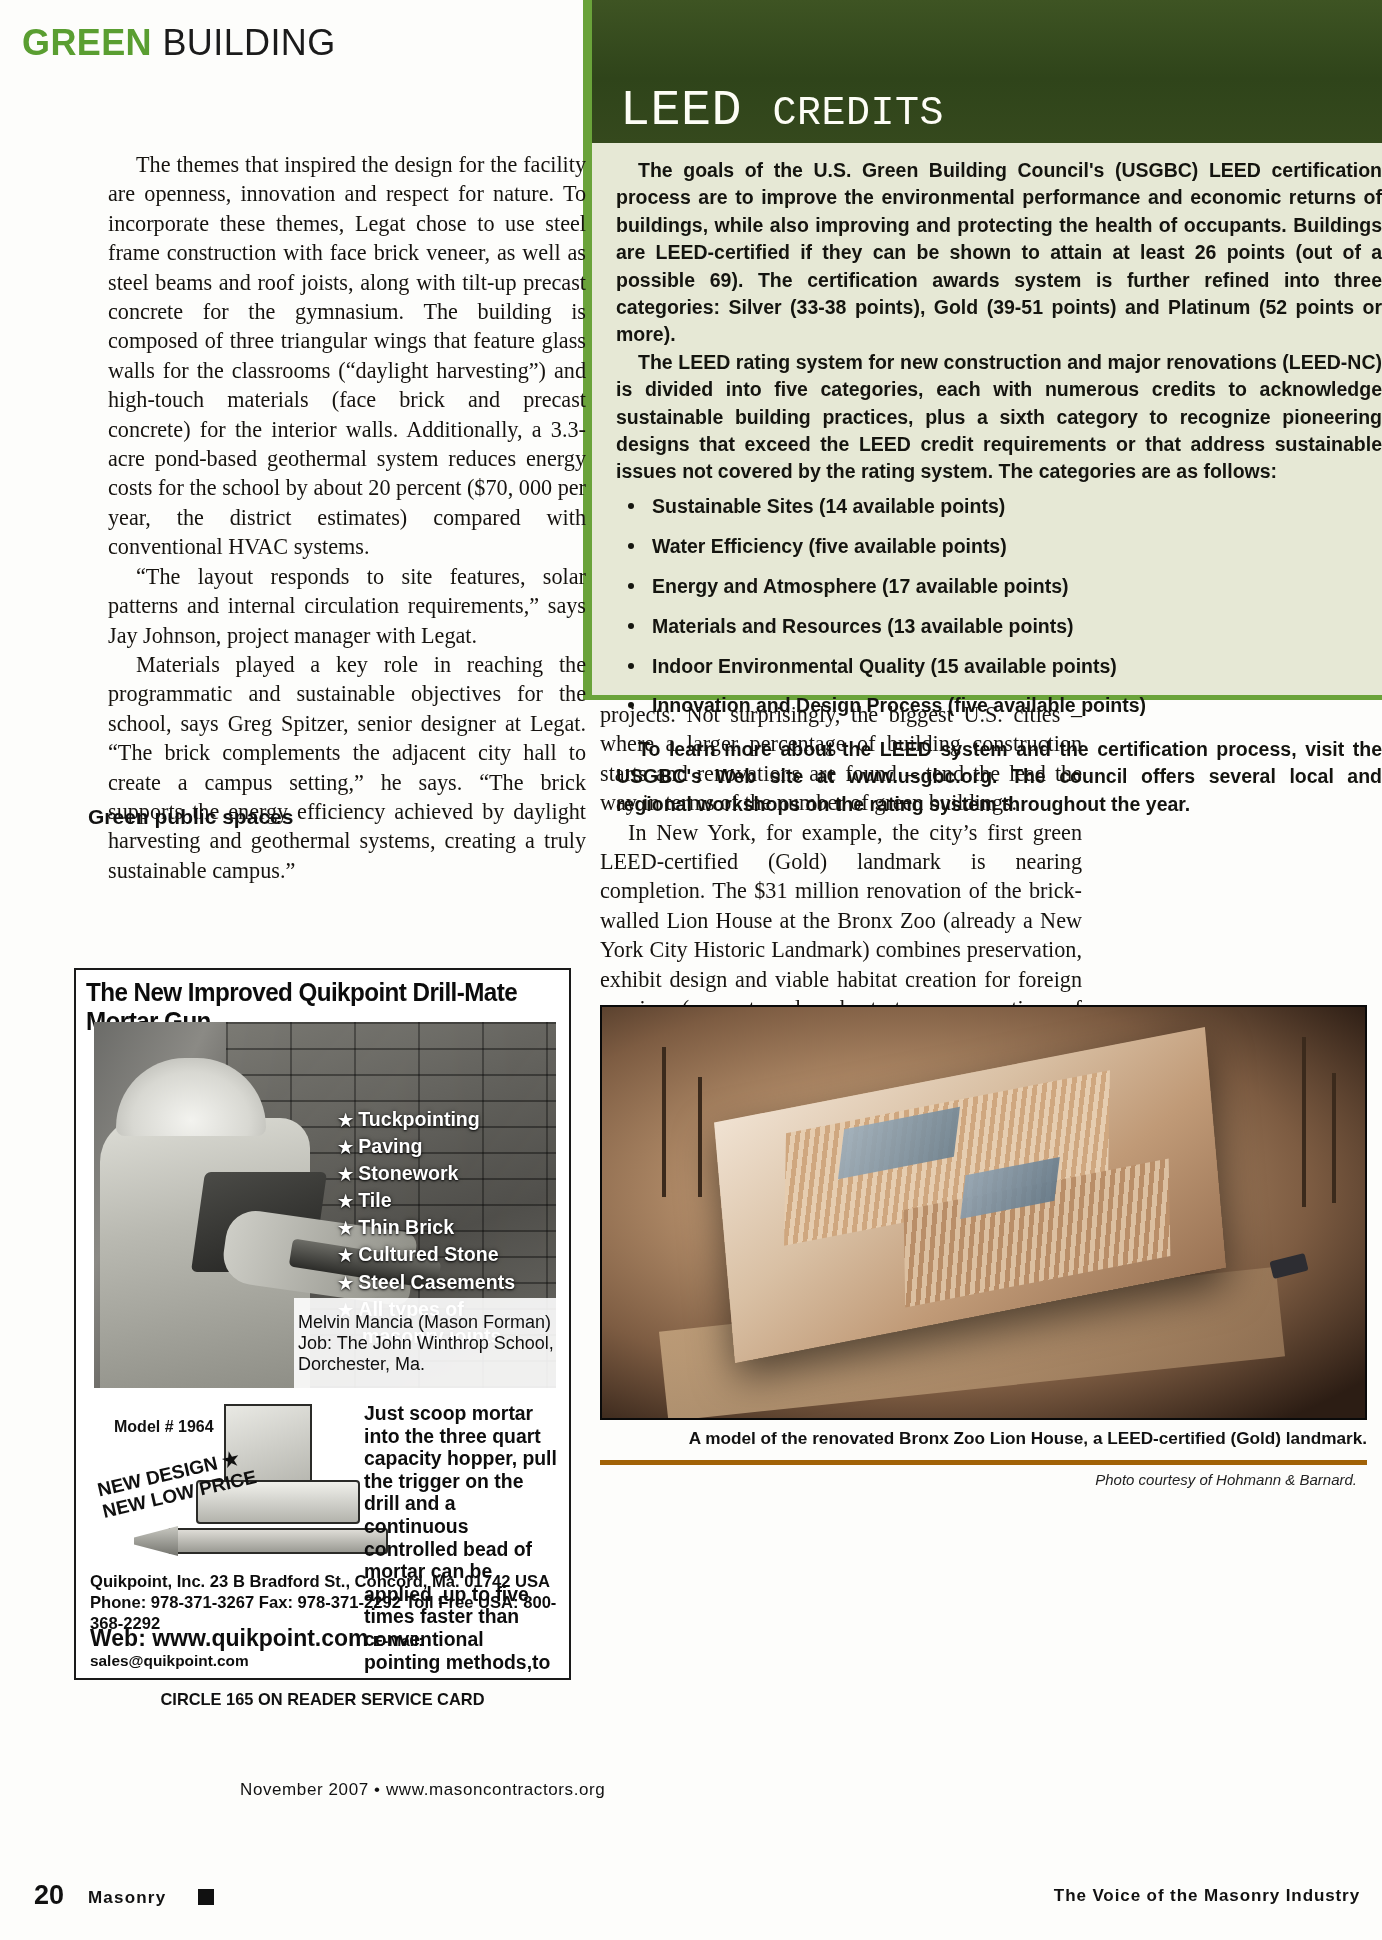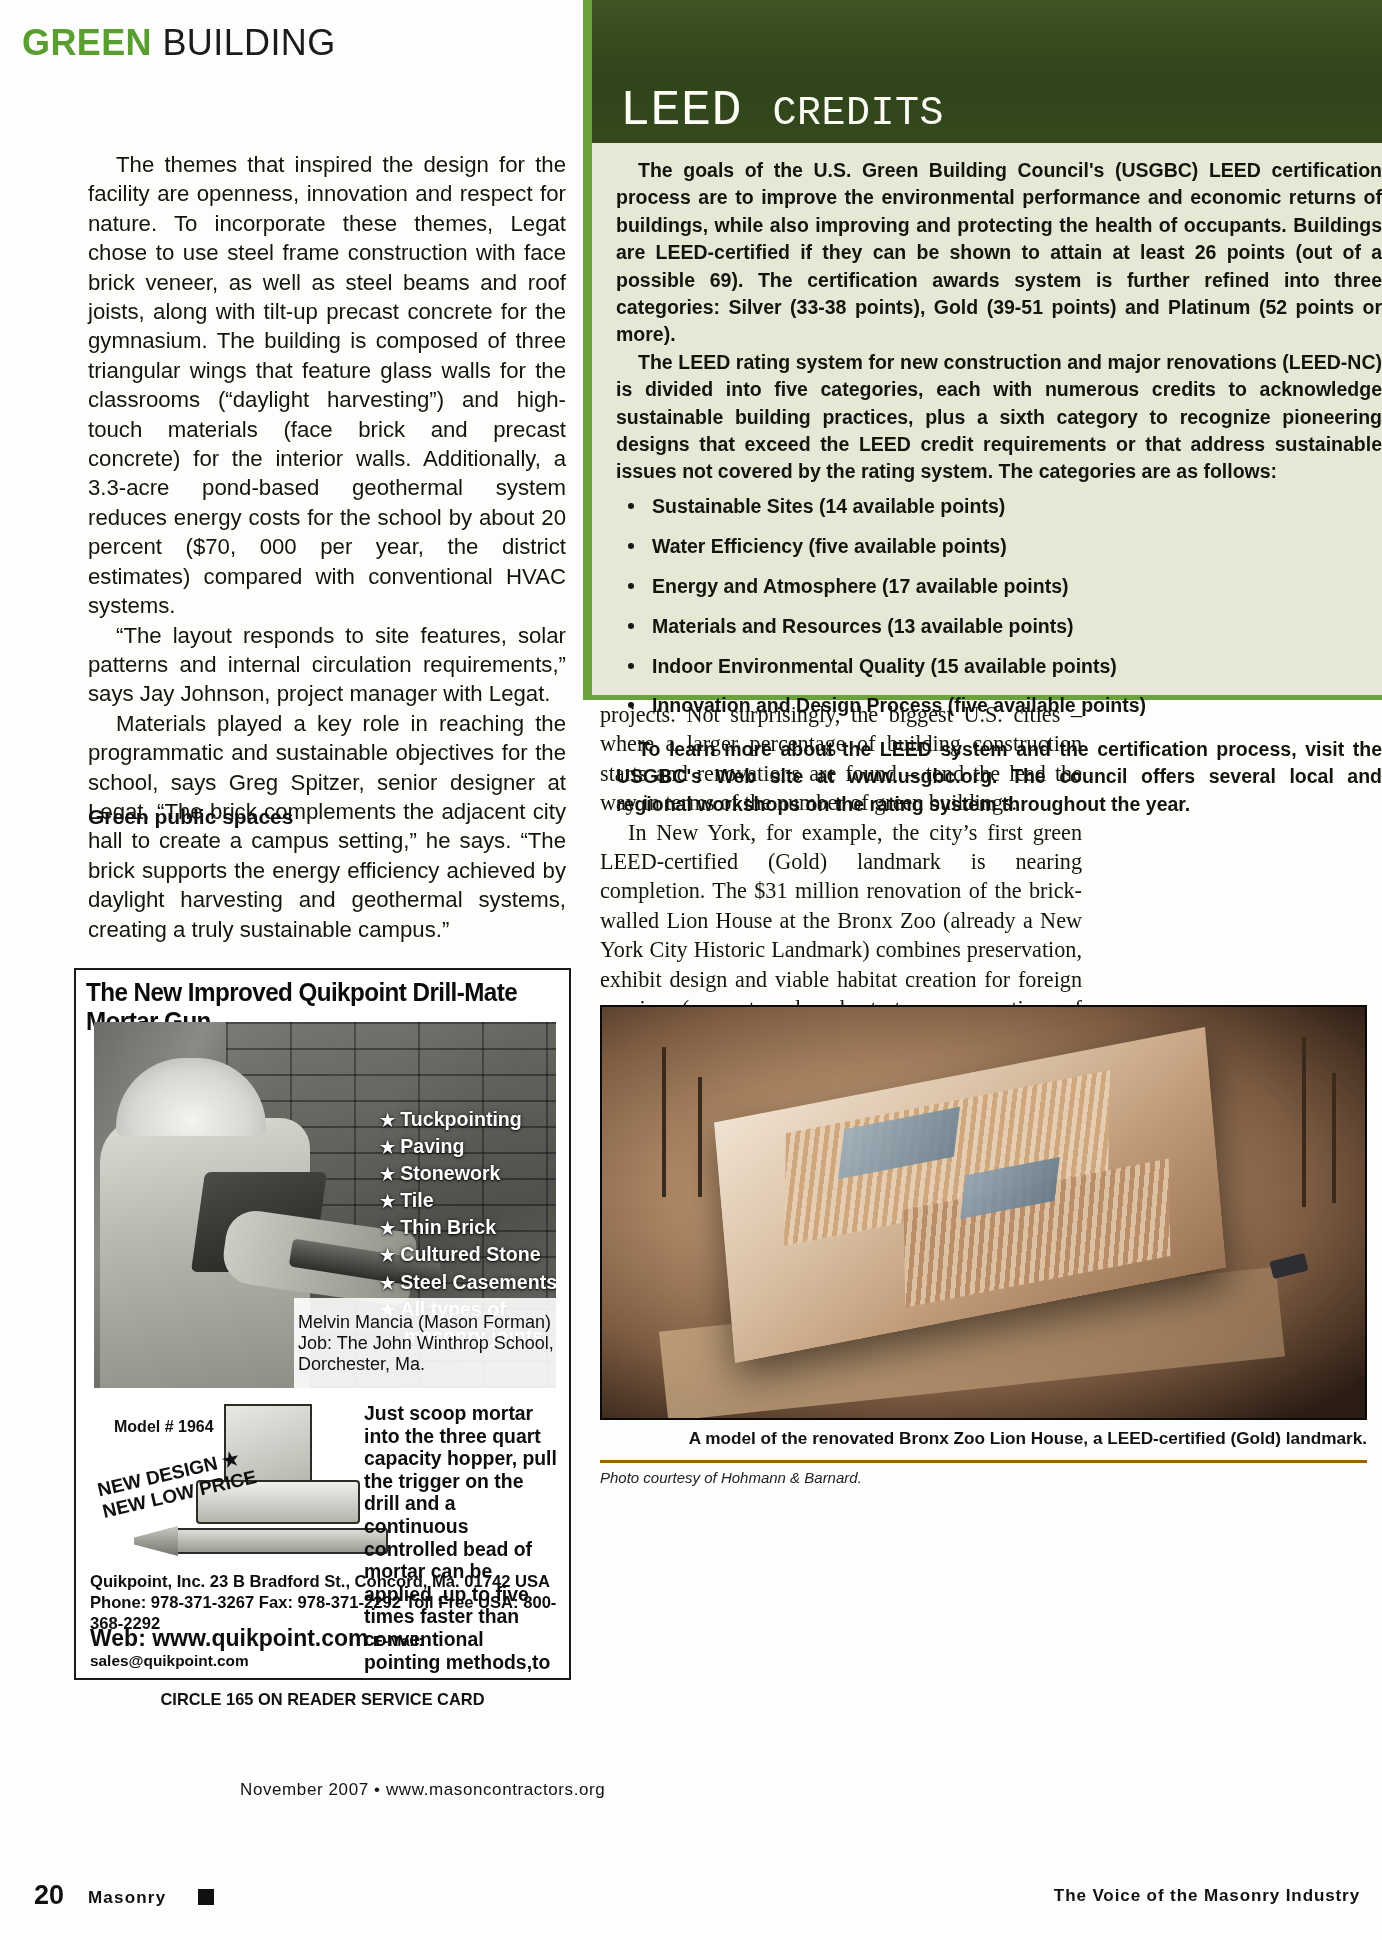--- a/index.html
+++ b/index.html
@@ -50,23 +50,24 @@
   .leedbody li { position: relative; padding-left: 36px; margin-bottom: 12.5px; }
   .leedbody li .bl {
     position: absolute; left: 12px; top: 10px;
     width: 6px; height: 6px; border-radius: 50%; background: #15150f;
   }
   .leedbody p.last { margin-top: 16px; text-indent: 22px; }
 
   
   .col {
     position: absolute;
-    font-family: Liberation Sans, sans-serif;
+    font-family: Liberation Serif, serif;
     font-size: 22.2px; line-height: 29.4px; color: #16130f;
     text-align: justify;
+    margin-left: 20px;
   }
   .col p { text-indent: 28px; margin: 0; }
   .colL { left: 88px; top: 150px; width: 478px; }
 
   .subhead {
     position: absolute; left: 88px; top: 805px; width: 478px;
     font-family: "Liberation Sans", sans-serif;
     font-size: 21px; font-weight: 700; color: #111;
   }
   .colL2 {
@@ -131,21 +132,21 @@
     background: linear-gradient(180deg,#6d6d67,#2c2c29);
     border-radius: 5px; transform: rotate(9deg);
   }
   .ad-bullets {
     position: absolute; right: 6px; top: 86px; width: 212px;
     font-family: "Liberation Sans", sans-serif;
     font-weight: 700; font-size: 19.6px; line-height: 23.6px;
     color: #ffffff;
     text-shadow: 0 1px 2px rgba(0,0,0,.85), 0 0 4px rgba(0,0,0,.6);
   }
-  .ad-bullets div { margin-bottom: 2.5px; white-space: nowrap; margin-left: 42px; }
+  .ad-bullets div { margin-bottom: 2.5px; white-space: nowrap; }
   .ad-bullets .star { color: #fff; margin-right: 5px; font-size: 17px; }
   .ad-bullets .wrap2 { padding-left: 24px; white-space: normal; }
   .ad-caption {
     position: absolute; left: 200px; top: 276px; width: 280px;
     font-family: "Liberation Sans", sans-serif;
     font-size: 18px; line-height: 21px; color: #0f0f0f;
     background: rgba(255,255,255,.90); padding: 14px 4px;
   }
   .ad-lower { position: absolute; left: 0; top: 426px; width: 100%; height: 200px; }
   .model-no {
@@ -261,24 +262,24 @@
     background: #2d2d32; border-radius: 3px; transform: rotate(-14deg);
   }
   .zcaption {
     position: absolute; left: 600px; top: 1428px; width: 767px;
     font-family: "Liberation Sans", sans-serif;
     font-weight: 700; font-size: 17.2px; color: #111;
     text-align: right;
   }
   .zcredit {
     position: absolute; left: 600px; top: 1460px; width: 767px;
-    text-align: left; padding-right: 10px;
+    text-align: right; padding-right: 10px;
     font-family: "Liberation Sans", sans-serif;
     font-size: 15px; font-style: italic; color: #222;
-    border-top: 3px solid #a16207; padding-top: 6px;
+    border-top: 5px solid #a16207; padding-top: 6px;
   }
 
   
   .pagenum {
     position: absolute; left: 34px; top: 1880px;
     font-family: "Liberation Sans", sans-serif;
     font-weight: 700; font-size: 27px; color: #111;
   }
   .foot-mas {
     position: absolute; left: 88px; top: 1888px;

